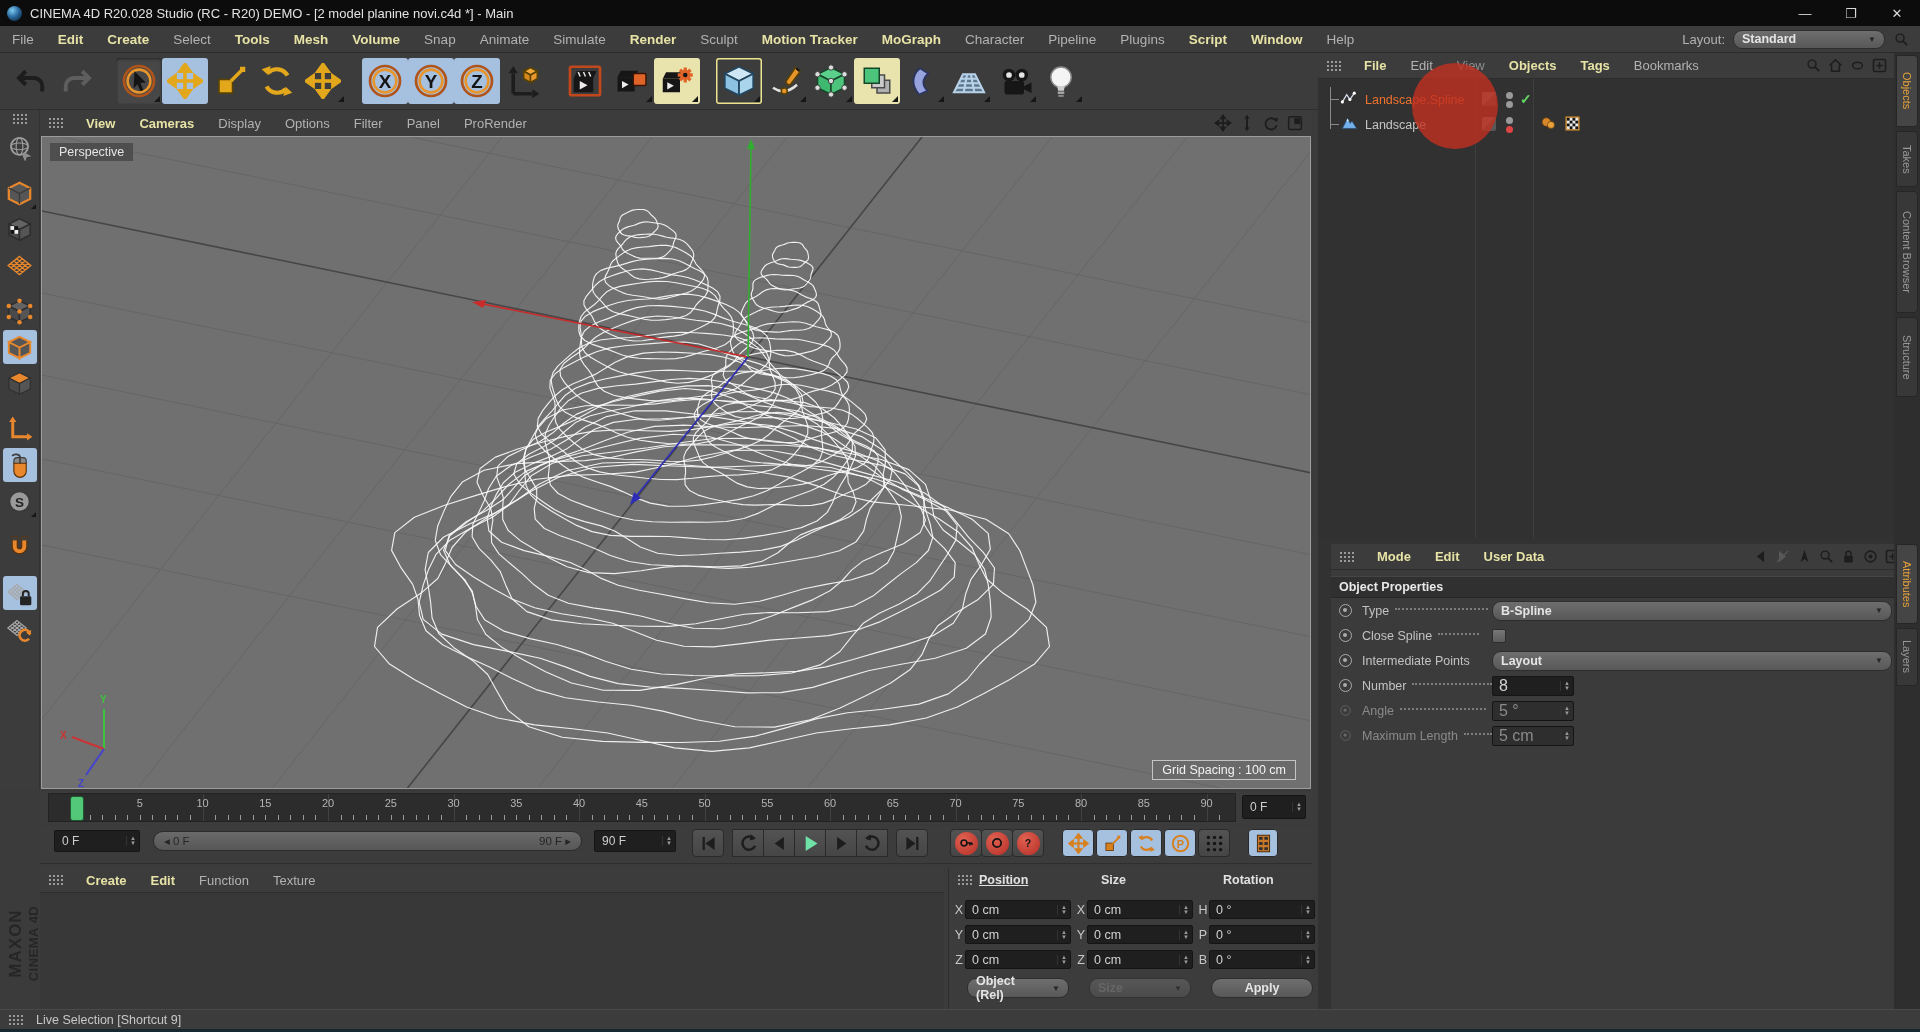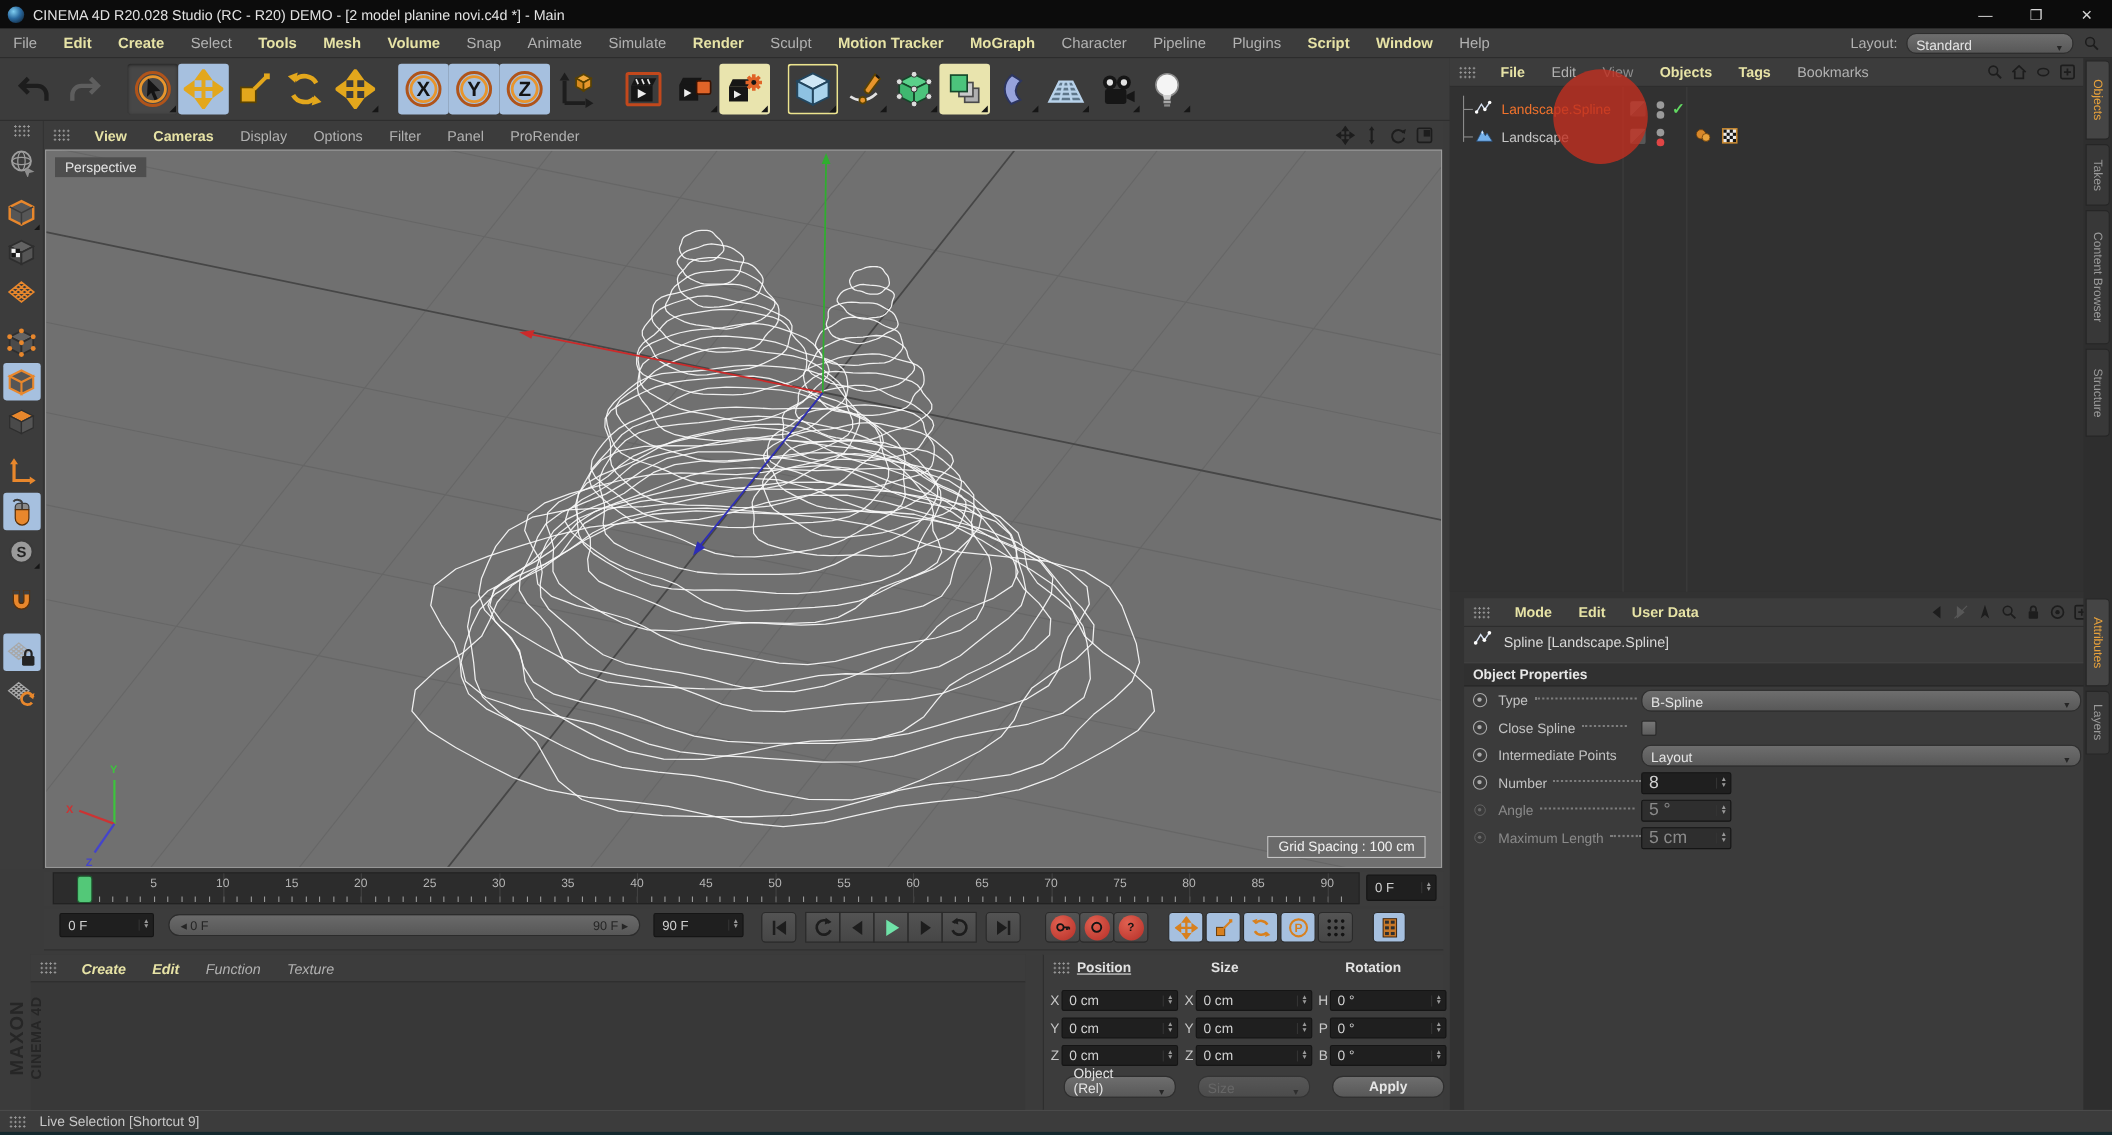--- a/index.html
+++ b/index.html
@@ -15,21 +15,21 @@
     color:#d8d8d8; font-size:13px; }
   
   #menubar { position:absolute; left:0; top:26px; width:1920px; height:27px; background:#3c3c3c;
     border-bottom:1px solid #2a2a2a; display:flex; align-items:center; font-size:13.5px; }
   .mi { padding:0 12px; color:#b2b2b2; cursor:default; white-space:nowrap; }
   .mi.b { color:#e7e3a6; font-weight:bold; }
   .mi.dim { color:#8f8f8f; }
   #layoutbox { margin-left:auto; display:flex; align-items:center; gap:8px; padding-right:10px; }
   #layout-label { color:#b2b2b2; font-size:13px; }
   .dropdown { background:linear-gradient(#6e6e6e,#585858); border:1px solid #2e2e2e; border-radius:9px;
-    height:19px; display:flex; align-items:flex-end; padding:0 8px; color:#e4e4e4; font-size:12.5px; }
+    height:19px; display:flex; align-items:center; padding:0 8px; color:#e4e4e4; font-size:12.5px;font-weight:bold; }
   .dropdown .dar { margin-left:auto; font-size:8px; color:#262626; padding-left:10px; }
   
   #toolbar { position:absolute; left:0; top:53px; width:1318px; height:57px; background:#3c3c3c;
     display:flex; align-items:center; padding-left:8px; border-bottom:1px solid #2e2e2e; }
   .tool { width:46px; height:46px; border-radius:3px; display:flex; align-items:center;
     justify-content:center; position:relative; flex:none; }
   .tool svg { width:36px; height:36px; }
   .tool.hl-blue { background:#a6c0df; }
   .tool.hl-yellow { background:#e9e4ae; }
   .tool.hl-yborder { box-shadow:inset 0 0 0 1.5px #ece48e; }
@@ -87,21 +87,21 @@
   #rangeslider .rs-r { margin-left:auto; padding-right:10px; }
   .tbtn { position:absolute; top:3px; width:32px; height:28px; background:linear-gradient(#535353,#464646);
     border:1px solid #2a2a2a; display:flex; align-items:center; justify-content:center; }
   .tbtn svg { width:21px; height:21px; }
   .tbtn.rounded { border-radius:4px; }
   .tbtn.blue { background:#a6c0df; }
   .redcircle { width:23px; height:23px; border-radius:50%; background:radial-gradient(circle at 35% 30%, #e06050, #b52f28);
     display:flex; align-items:center; justify-content:center; }
   .redcircle svg { width:16px; height:16px; }
   
-  #materials { position:absolute; left:28px; top:868px; width:904px; height:141px; background:#383838;font-style:italic; }
+  #materials { position:absolute; left:40px; top:868px; width:904px; height:141px; background:#383838; }
   #mathead { height:25px; background:#3c3c3c; border-bottom:1px solid #2d2d2d; display:flex;
     align-items:center; font-size:13px; padding-left:8px; }
   #mathead .grip { margin-right:10px; }
   
   #coords { position:absolute; left:948px; top:868px; width:364px; height:141px; background:#3c3c3c;
     border-left:1px solid #2d2d2d; font-size:12.5px; }
   #coordhead { height:24px; display:flex; align-items:center; padding-left:8px; }
   #coordhead .grip { margin-right:12px; }
   .cgtitle { color:#e2e2e2; font-weight:bold; }
   .crow { position:absolute; height:19px; display:flex; align-items:center; }
@@ -1146,29 +1146,20 @@
           <span class="hicon"><svg viewBox="0 0 24 24" xmlns="http://www.w3.org/2000/svg">
               <circle cx="12" cy="12" r="7.6" stroke="#1d1d1d" stroke-width="2.2" fill="none"></circle>
               <circle cx="12" cy="12" r="2.8" fill="#1d1d1d"></circle>
             </svg></span>
           <span class="hicon"><svg viewBox="0 0 24 24" xmlns="http://www.w3.org/2000/svg">
               <rect x="3.5" y="3.5" width="17" height="17" rx="2" fill="none" stroke="#1d1d1d" stroke-width="2.2"></rect>
               <path d="M12 7.5 v9 M7.5 12 h9" stroke="#1d1d1d" stroke-width="2.2"></path>
             </svg></span>
         </div>
     </div>
-    <div id="amtitle">
-      <span id="amtitleicon"><svg viewBox="0 0 24 24" xmlns="http://www.w3.org/2000/svg">
-            <path d="M3 15 L8.5 6 12.5 12 18 4" stroke="#d6e0f0" stroke-width="1.6" fill="none"></path>
-            <circle cx="3" cy="15" r="2" fill="#fff"></circle>
-            <circle cx="12.5" cy="12" r="2" fill="#fff"></circle>
-            <circle cx="18" cy="4" r="2" fill="#fff"></circle>
-          </svg></span>
-      <span>Spline [Landscape.Spline]</span>
-    </div>
     <div id="amsection">Object Properties</div>
     <div id="amrows">
         <div class="aprow">
       <span class="akey"></span>
       <span class="aplabel">Type</span>
       <span class="apleader" style="width:92.4px"></span>
       <span class="apctrl">
             <div class="dropdown apdrop">
         <span>B-Spline</span>
               <span class="dar">▼</span>

